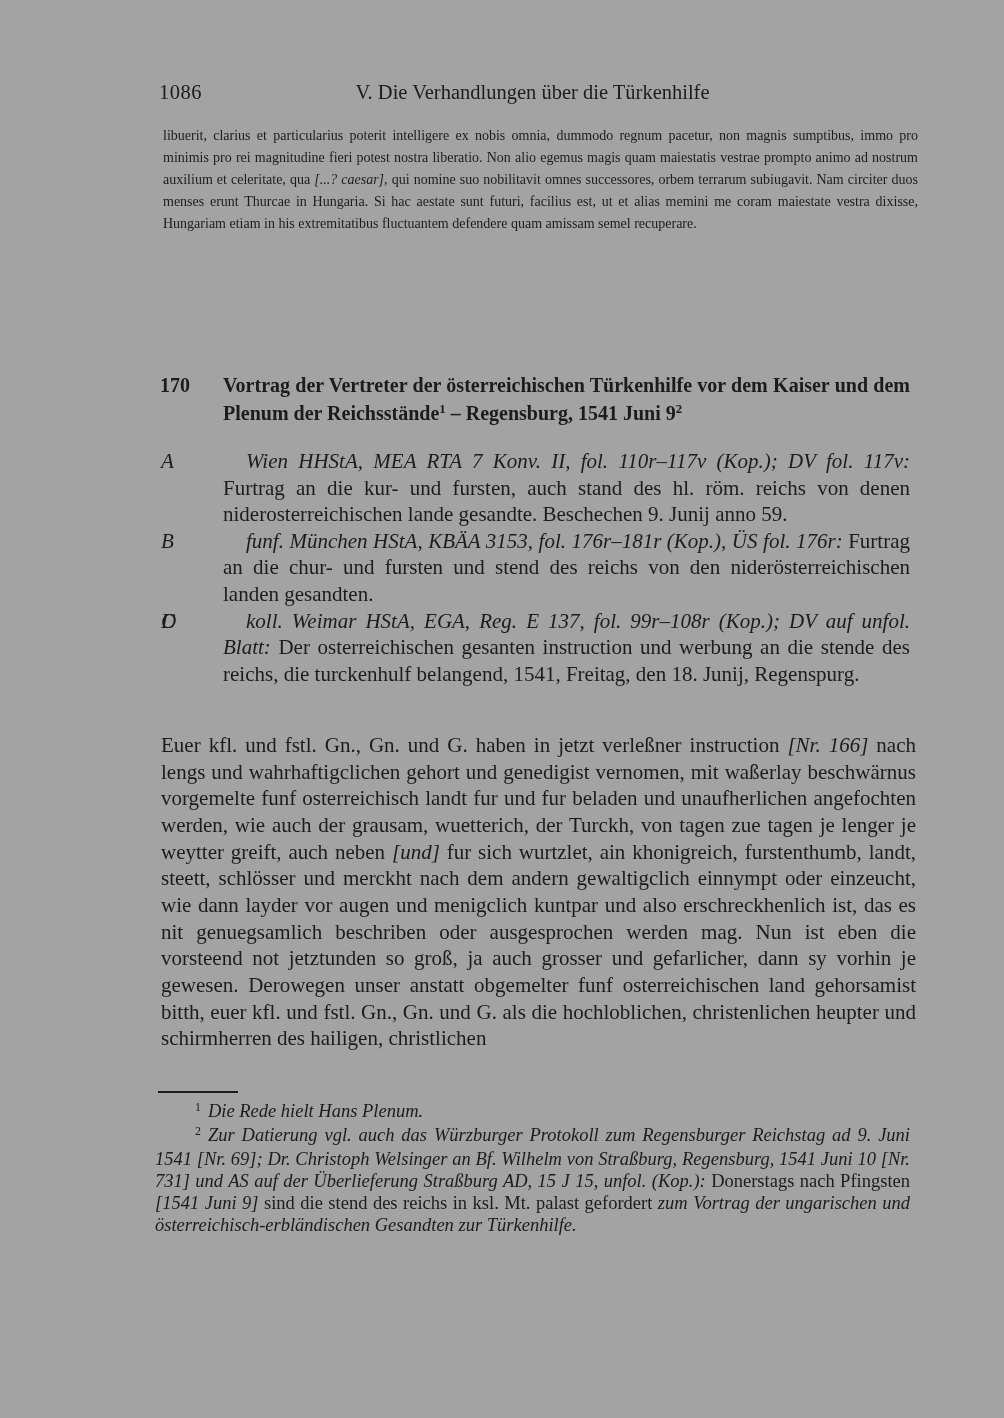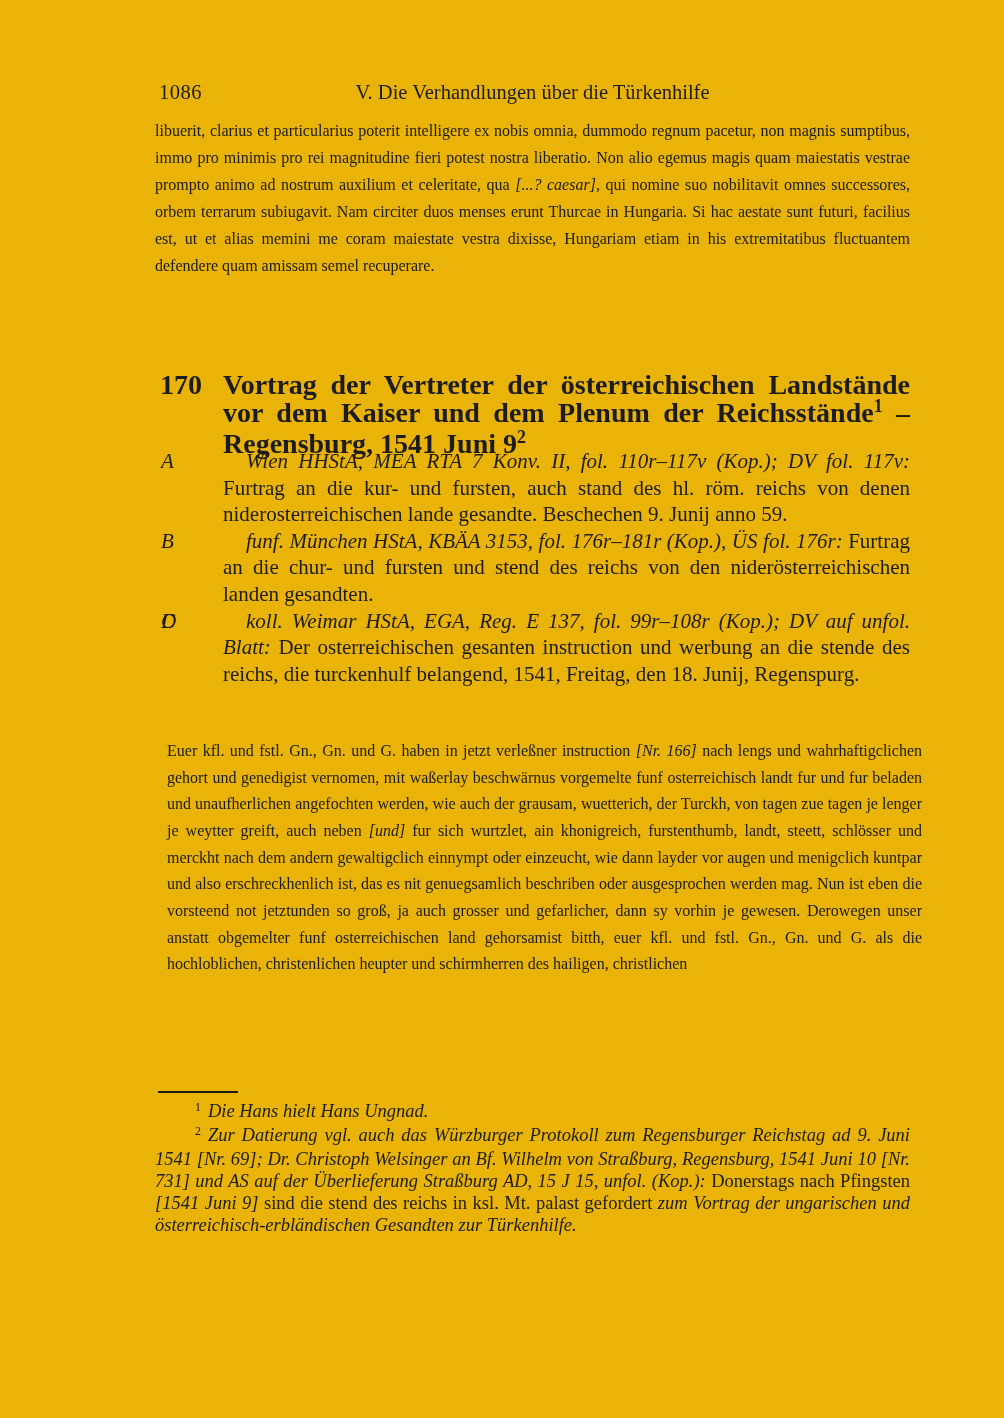--- a/index.html
+++ b/index.html
@@ -1,48 +1,48 @@
 <!DOCTYPE html>
 <html><head>
 <meta charset="utf-8">
 <style>
   html, body { margin: 0; padding: 0; background: #ffffff; }
   .page {
     position: relative;
     width: 1004px;
     height: 1418px;
-    background: #eab308;
+    background: #a3a3a3;
     color: #1c1c1c;
     font-family: "Liberation Serif", "DejaVu Serif", serif;
     overflow: hidden;
   }
   
   .running-header {
     position: absolute;
     top: 80px; left: 155px; width: 755px;
     font-size: 20.5px; line-height: 24px;
   }
   .page-number { position: absolute; left: 4px; top: 0; letter-spacing: 0.5px; }
   .running-title { display: block; text-align: center; }
 
   
   .latin-paragraph {
     position: absolute;
     top: 117px; left: 155px; width: 755px;
-    margin: 0;
-    font-size: 16px; line-height: 27px;
+    margin: 8px;
+    font-size: 14px; line-height: 22px;
     text-align: justify;
   }
 
   
   .entry-heading {
     position: absolute;
     top: 371px; left: 155px; width: 755px;
     box-sizing: border-box; padding-left: 68px;
-    font-size: 28px; line-height: 28px;
+    font-size: 20px; line-height: 28px;
     font-weight: bold;
     text-align: justify;
   }
   .entry-number { position: absolute; left: 5px; top: 0; font-weight: bold; }
   .fn-ref { font-size: 64%; vertical-align: baseline; position: relative; top: -0.55em; font-weight: bold; }
 
   
   .manuscript-list {
     position: absolute;
     top: 448px; left: 155px; width: 755px;
@@ -54,22 +54,22 @@
     text-align: justify;
     margin: 0;
   }
   .manuscript-letter { position: absolute; left: 6px; top: 0; font-style: italic; }
   .manuscript-source { font-style: italic; margin-left: 23px; }
 
   
   .body-paragraph {
     position: absolute;
     top: 726px; left: 155px; width: 755px;
-    margin: 12px;
-    font-size: 16px; line-height: 26.65px;
+    margin: 6px;
+    font-size: 21px; line-height: 26.65px;
     text-align: justify;
   }
   .ital { font-style: italic; }
 
   
   .footnotes {
     position: absolute;
     top: 1091px; left: 155px; width: 755px;
     font-size: 18.5px; line-height: 22px;
   }
@@ -93,21 +93,21 @@
 
   <header class="running-header">
     <span class="page-number">1086</span>
     <span class="running-title">V. Die Verhandlungen über die Türkenhilfe</span>
   </header>
 
   <p class="latin-paragraph"><span>libuerit, clarius et particularius poterit intelligere ex nobis omnia, dummodo regnum pacetur, non magnis sumptibus, immo pro minimis pro rei magnitudine fieri potest nostra liberatio. Non alio egemus magis quam maiestatis vestrae prompto animo ad nostrum auxilium et celeritate, qua </span><span class="ital">[...? caesar]</span><span>, qui nomine suo nobilitavit omnes successores, orbem terrarum subiugavit. Nam circiter duos menses erunt Thurcae in Hungaria. Si hac aestate sunt futuri, facilius est, ut et alias memini me coram maiestate vestra dixisse, Hungariam etiam in his extremitatibus fluctuantem defendere quam amissam semel recuperare.</span></p>
 
   <div class="entry-heading">
     <span class="entry-number">170</span>
-    <span>Vortrag der Vertreter der österreichischen Landstände vor dem Kaiser und dem Plenum der Reichsstände</span><sup class="fn-ref">1</sup><span> – Regensburg, 1541 Juni 9</span><sup class="fn-ref">2</sup>
+    <span>Vortrag der Vertreter der österreichischen Türkenhilfe vor dem Kaiser und dem Plenum der Reichsstände</span><sup class="fn-ref">1</sup><span> – Regensburg, 1541 Juni 9</span><sup class="fn-ref">2</sup>
   </div>
 
   <div class="manuscript-list">
     <div class="manuscript-item">
       <span class="manuscript-letter">A</span>
       <span class="manuscript-source">Wien HHStA, MEA RTA 7 Konv. II, fol. 110r–117v (Kop.); DV fol. 117v:</span><span> Furtrag an die kur- und fursten, auch stand des hl. röm. reichs von denen niderosterreichischen lande gesandte. Beschechen 9. Junij anno 59.</span>
     </div>
     <div class="manuscript-item">
       <span class="manuscript-letter">B</span>
       <span class="manuscript-source">funf. München HStA, KBÄA 3153, fol. 176r–181r (Kop.), ÜS fol. 176r:</span><span> Furtrag an die chur- und fursten und stend des reichs von den niderösterreichischen landen gesandten.</span>
@@ -119,17 +119,17 @@
     <div class="manuscript-item">
       <span class="manuscript-letter">D</span>
       <span class="manuscript-source">koll. Weimar HStA, EGA, Reg. E 137, fol. 99r–108r (Kop.); DV auf unfol. Blatt:</span><span> Der osterreichischen gesanten instruction und werbung an die stende des reichs, die turckenhulf belangend, 1541, Freitag, den 18. Junij, Regenspurg.</span>
     </div>
   </div>
 
   <p class="body-paragraph"><span>Euer kfl. und fstl. Gn., Gn. und G. haben in jetzt verleßner instruction </span><span class="ital">[Nr. 166]</span><span> nach lengs und wahrhaftigclichen gehort und genedigist vernomen, mit waßerlay beschwärnus vorgemelte funf osterreichisch landt fur und fur beladen und unaufherlichen angefochten werden, wie auch der grausam, wuetterich, der Turckh, von tagen zue tagen je lenger je weytter greift, auch neben </span><span class="ital">[und]</span><span> fur sich wurtzlet, ain khonigreich, furstenthumb, landt, steett, schlösser und merckht nach dem andern gewaltigclich einnympt oder einzeucht, wie dann layder vor augen und menigclich kuntpar und also erschreckhenlich ist, das es nit genuegsamlich beschriben oder ausgesprochen werden mag. Nun ist eben die vorsteend not jetztunden so groß, ja auch grosser und gefarlicher, dann sy vorhin je gewesen. Derowegen unser anstatt obgemelter funf osterreichischen land gehorsamist bitth, euer kfl. und fstl. Gn., Gn. und G. als die hochloblichen, christenlichen heupter und schirmherren des hailigen, christlichen</span></p>
 
   <footer class="footnotes">
     <div class="footnote-separator"></div>
-    <p class="footnote"><sup class="fn-marker">1</sup><span class="fn-italic">Die Hans hielt Hans Ungnad.</span></p>
+    <p class="footnote"><sup class="fn-marker">1</sup><span class="fn-italic">Die Rede hielt Hans Plenum.</span></p>
     <p class="footnote"><sup class="fn-marker">2</sup><span class="fn-italic">Zur Datierung vgl. auch das Würzburger Protokoll zum Regensburger Reichstag ad 9. Juni 1541 [Nr. 69]; Dr. Christoph Welsinger an Bf. Wilhelm von Straßburg, Regensburg, 1541 Juni 10 [Nr. 731] und AS auf der Überlieferung Straßburg AD, 15 J 15, unfol. (Kop.):</span><span class="fn-roman"> Donerstags nach Pfingsten </span><span class="fn-italic">[1541 Juni 9]</span><span class="fn-roman"> sind die stend des reichs in ksl. Mt. palast gefordert </span><span class="fn-italic">zum Vortrag der ungarischen und österreichisch-erbländischen Gesandten zur Türkenhilfe.</span></p>
   </footer>
 
 </div>
 
 </body></html>

